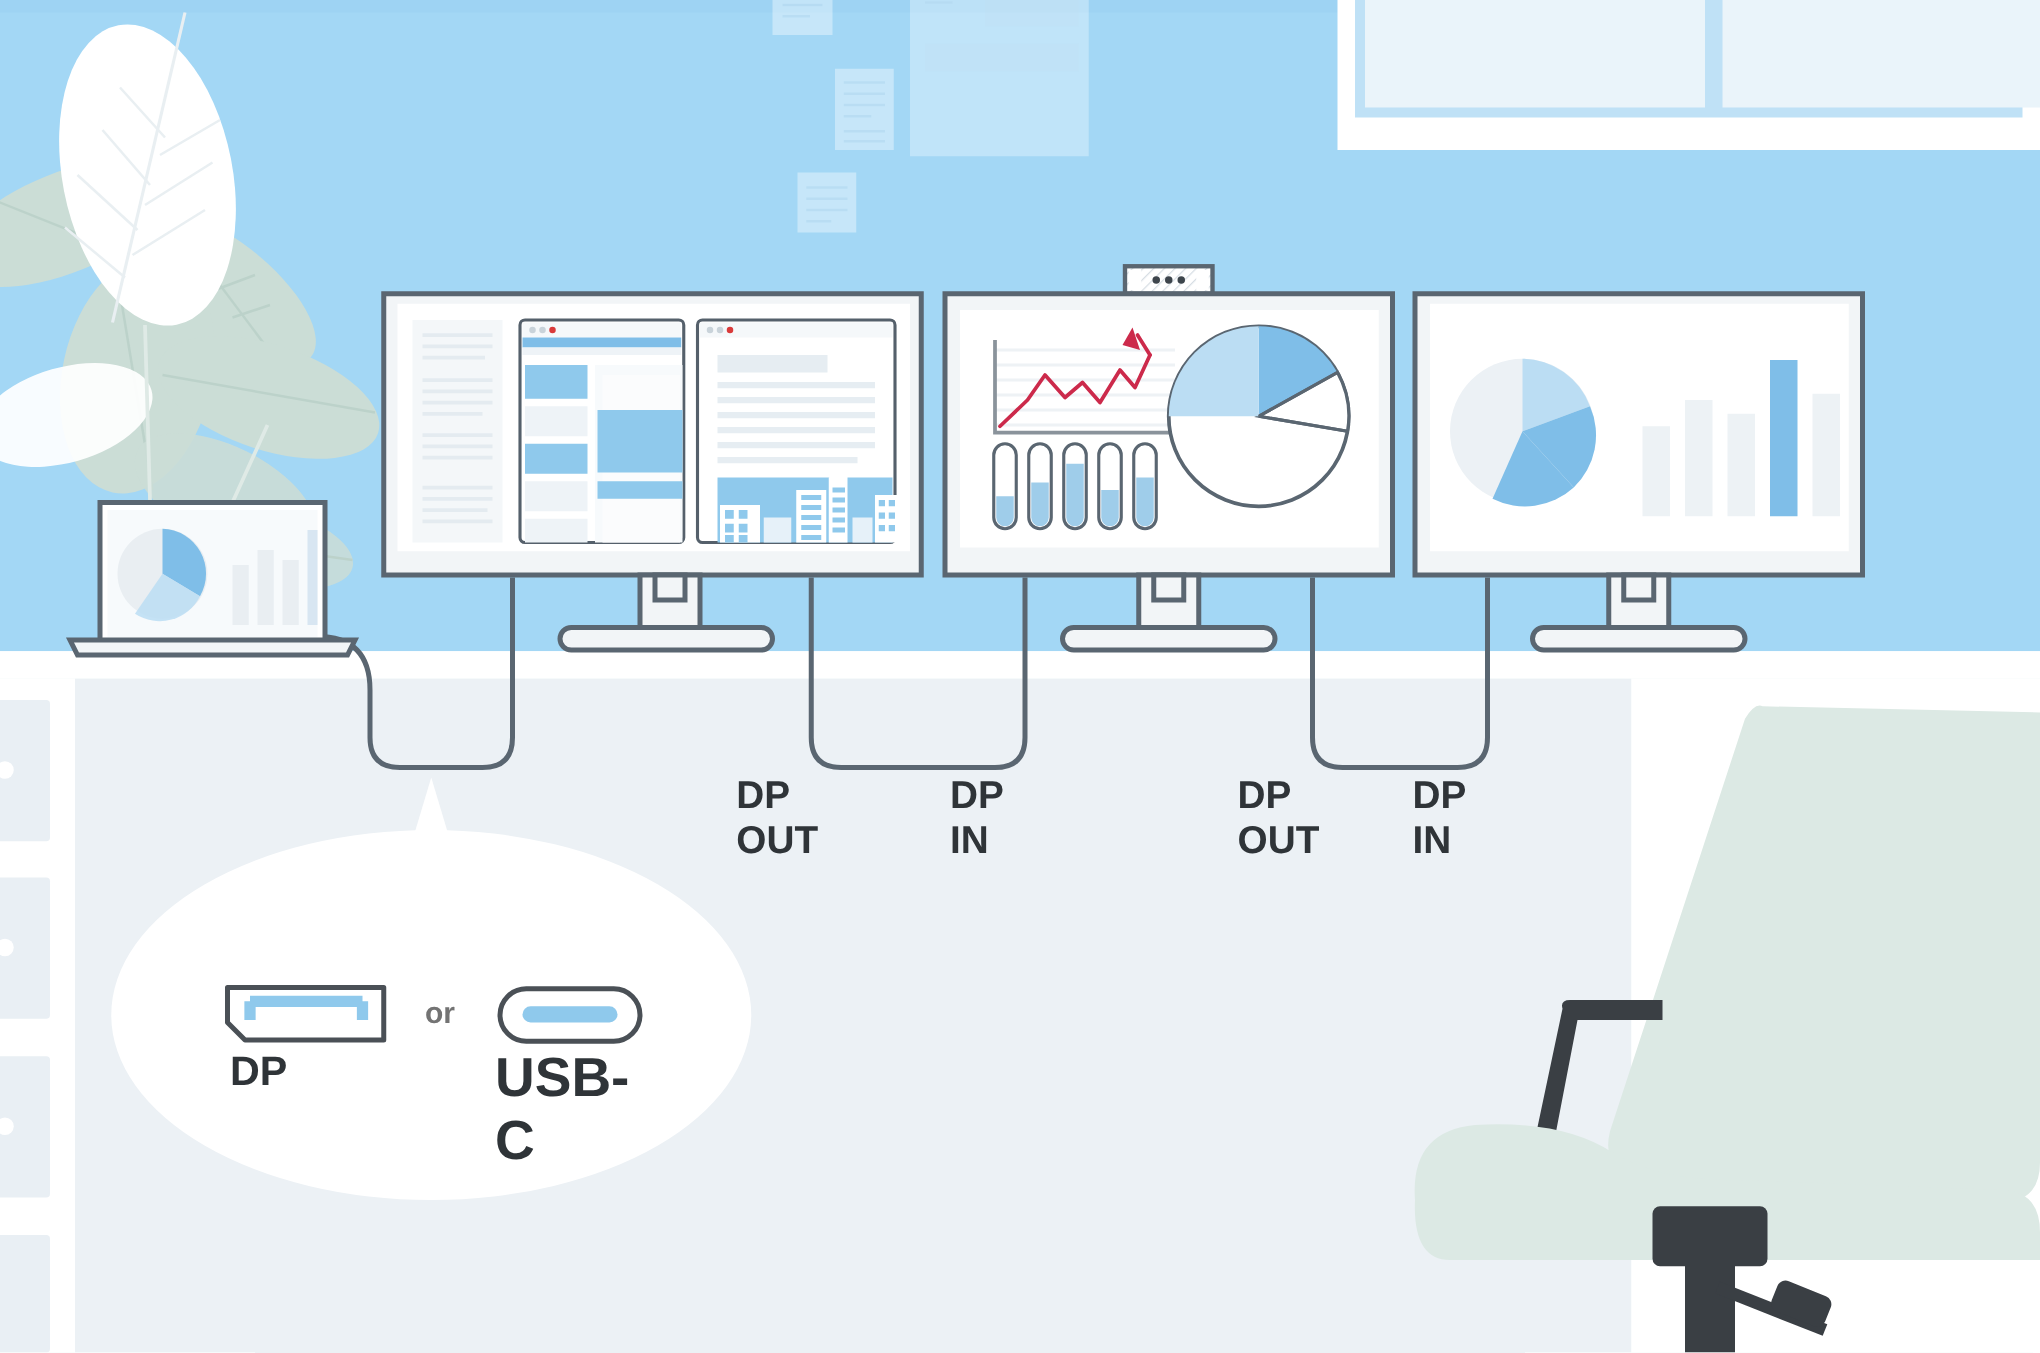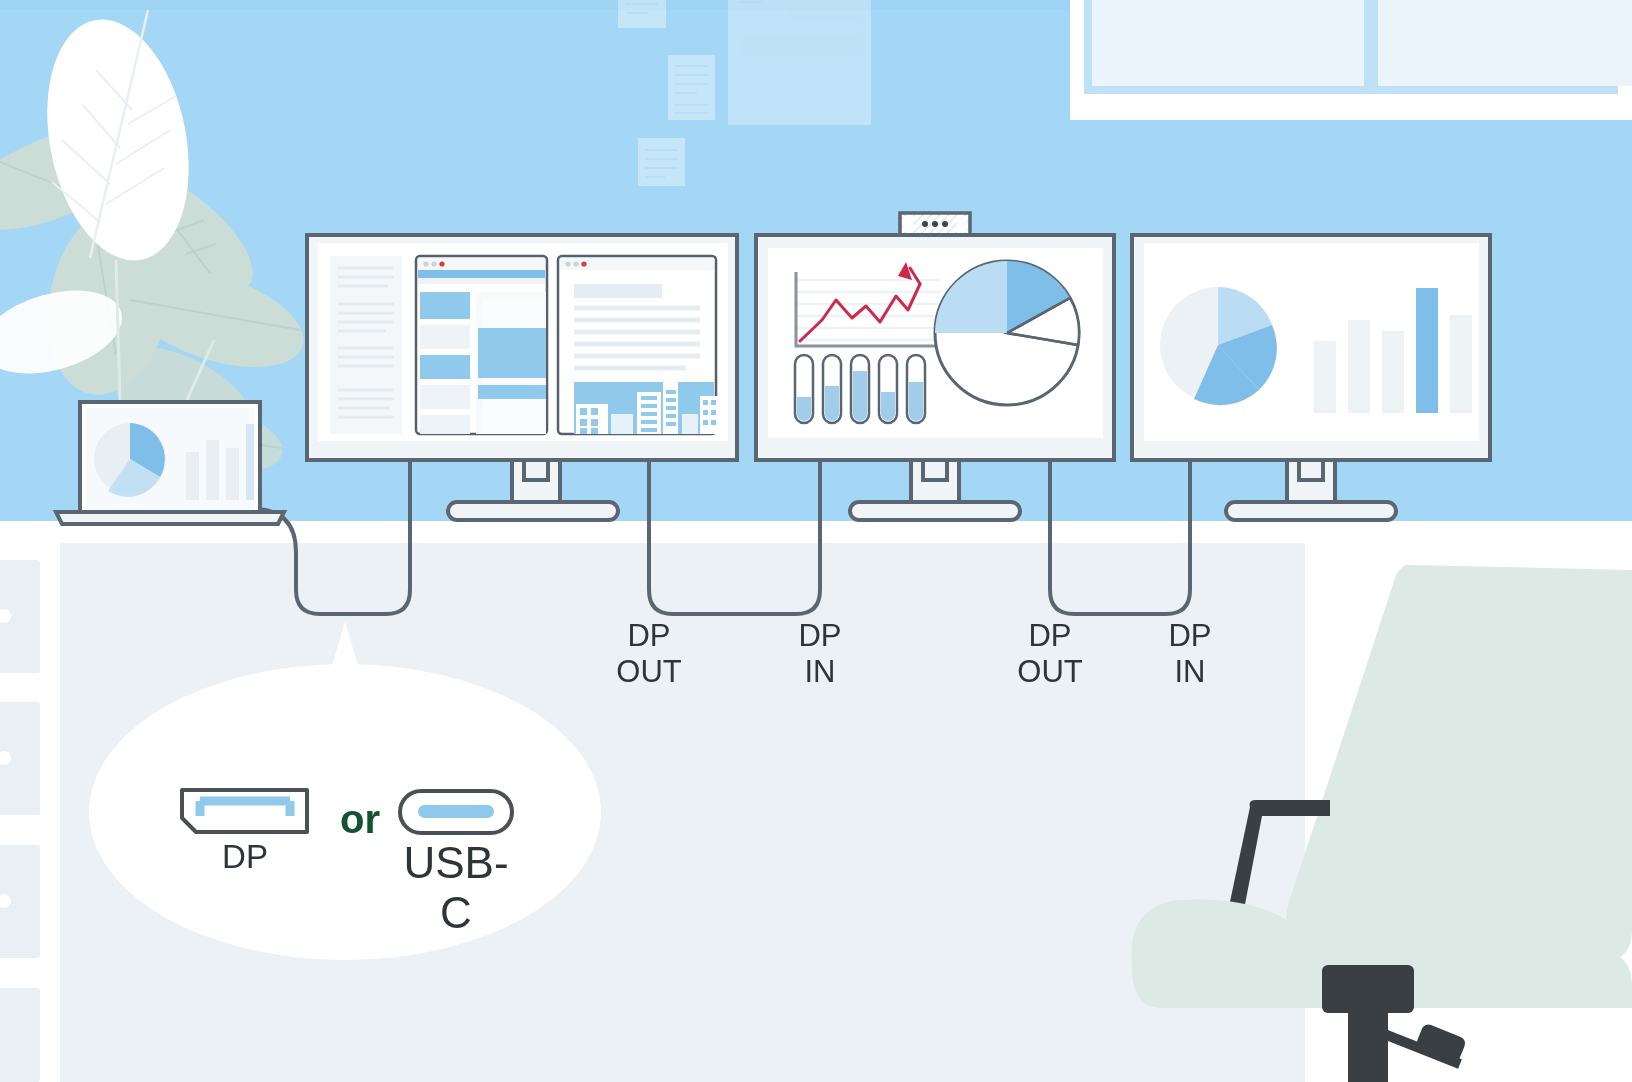--- a/index.html
+++ b/index.html
@@ -9,32 +9,32 @@
     width: 1632px; height: 1082px;
     overflow: hidden;
     font-family: "Liberation Sans", sans-serif;
     background: #ffffff;
   }
   #scene { position: relative; width: 1632px; height: 1082px; }
   #scene svg { display: block; }
   .conn-lbl {
     position: absolute;
     font-family: "Liberation Sans", sans-serif;
-    font-weight: normal;
+    font-weight: bold;
     color: #2f3438;
     font-size: 31px;
-    text-align: center;
+    text-align: left;
     user-select: none;
   }
   .or-lbl {
     position: absolute;
     font-family: "Liberation Sans", sans-serif;
     font-weight: bold;
-    color: #14532d;
-    font-size: 40px;
+    color: #737373;
+    font-size: 24px;
     user-select: none;
   }
 </style>
 </head>
 <body>
 
 <div id="scene">
 
 <svg width="1632" height="1082" viewBox="0 0 1632 1082" xmlns="http://www.w3.org/2000/svg">
 

